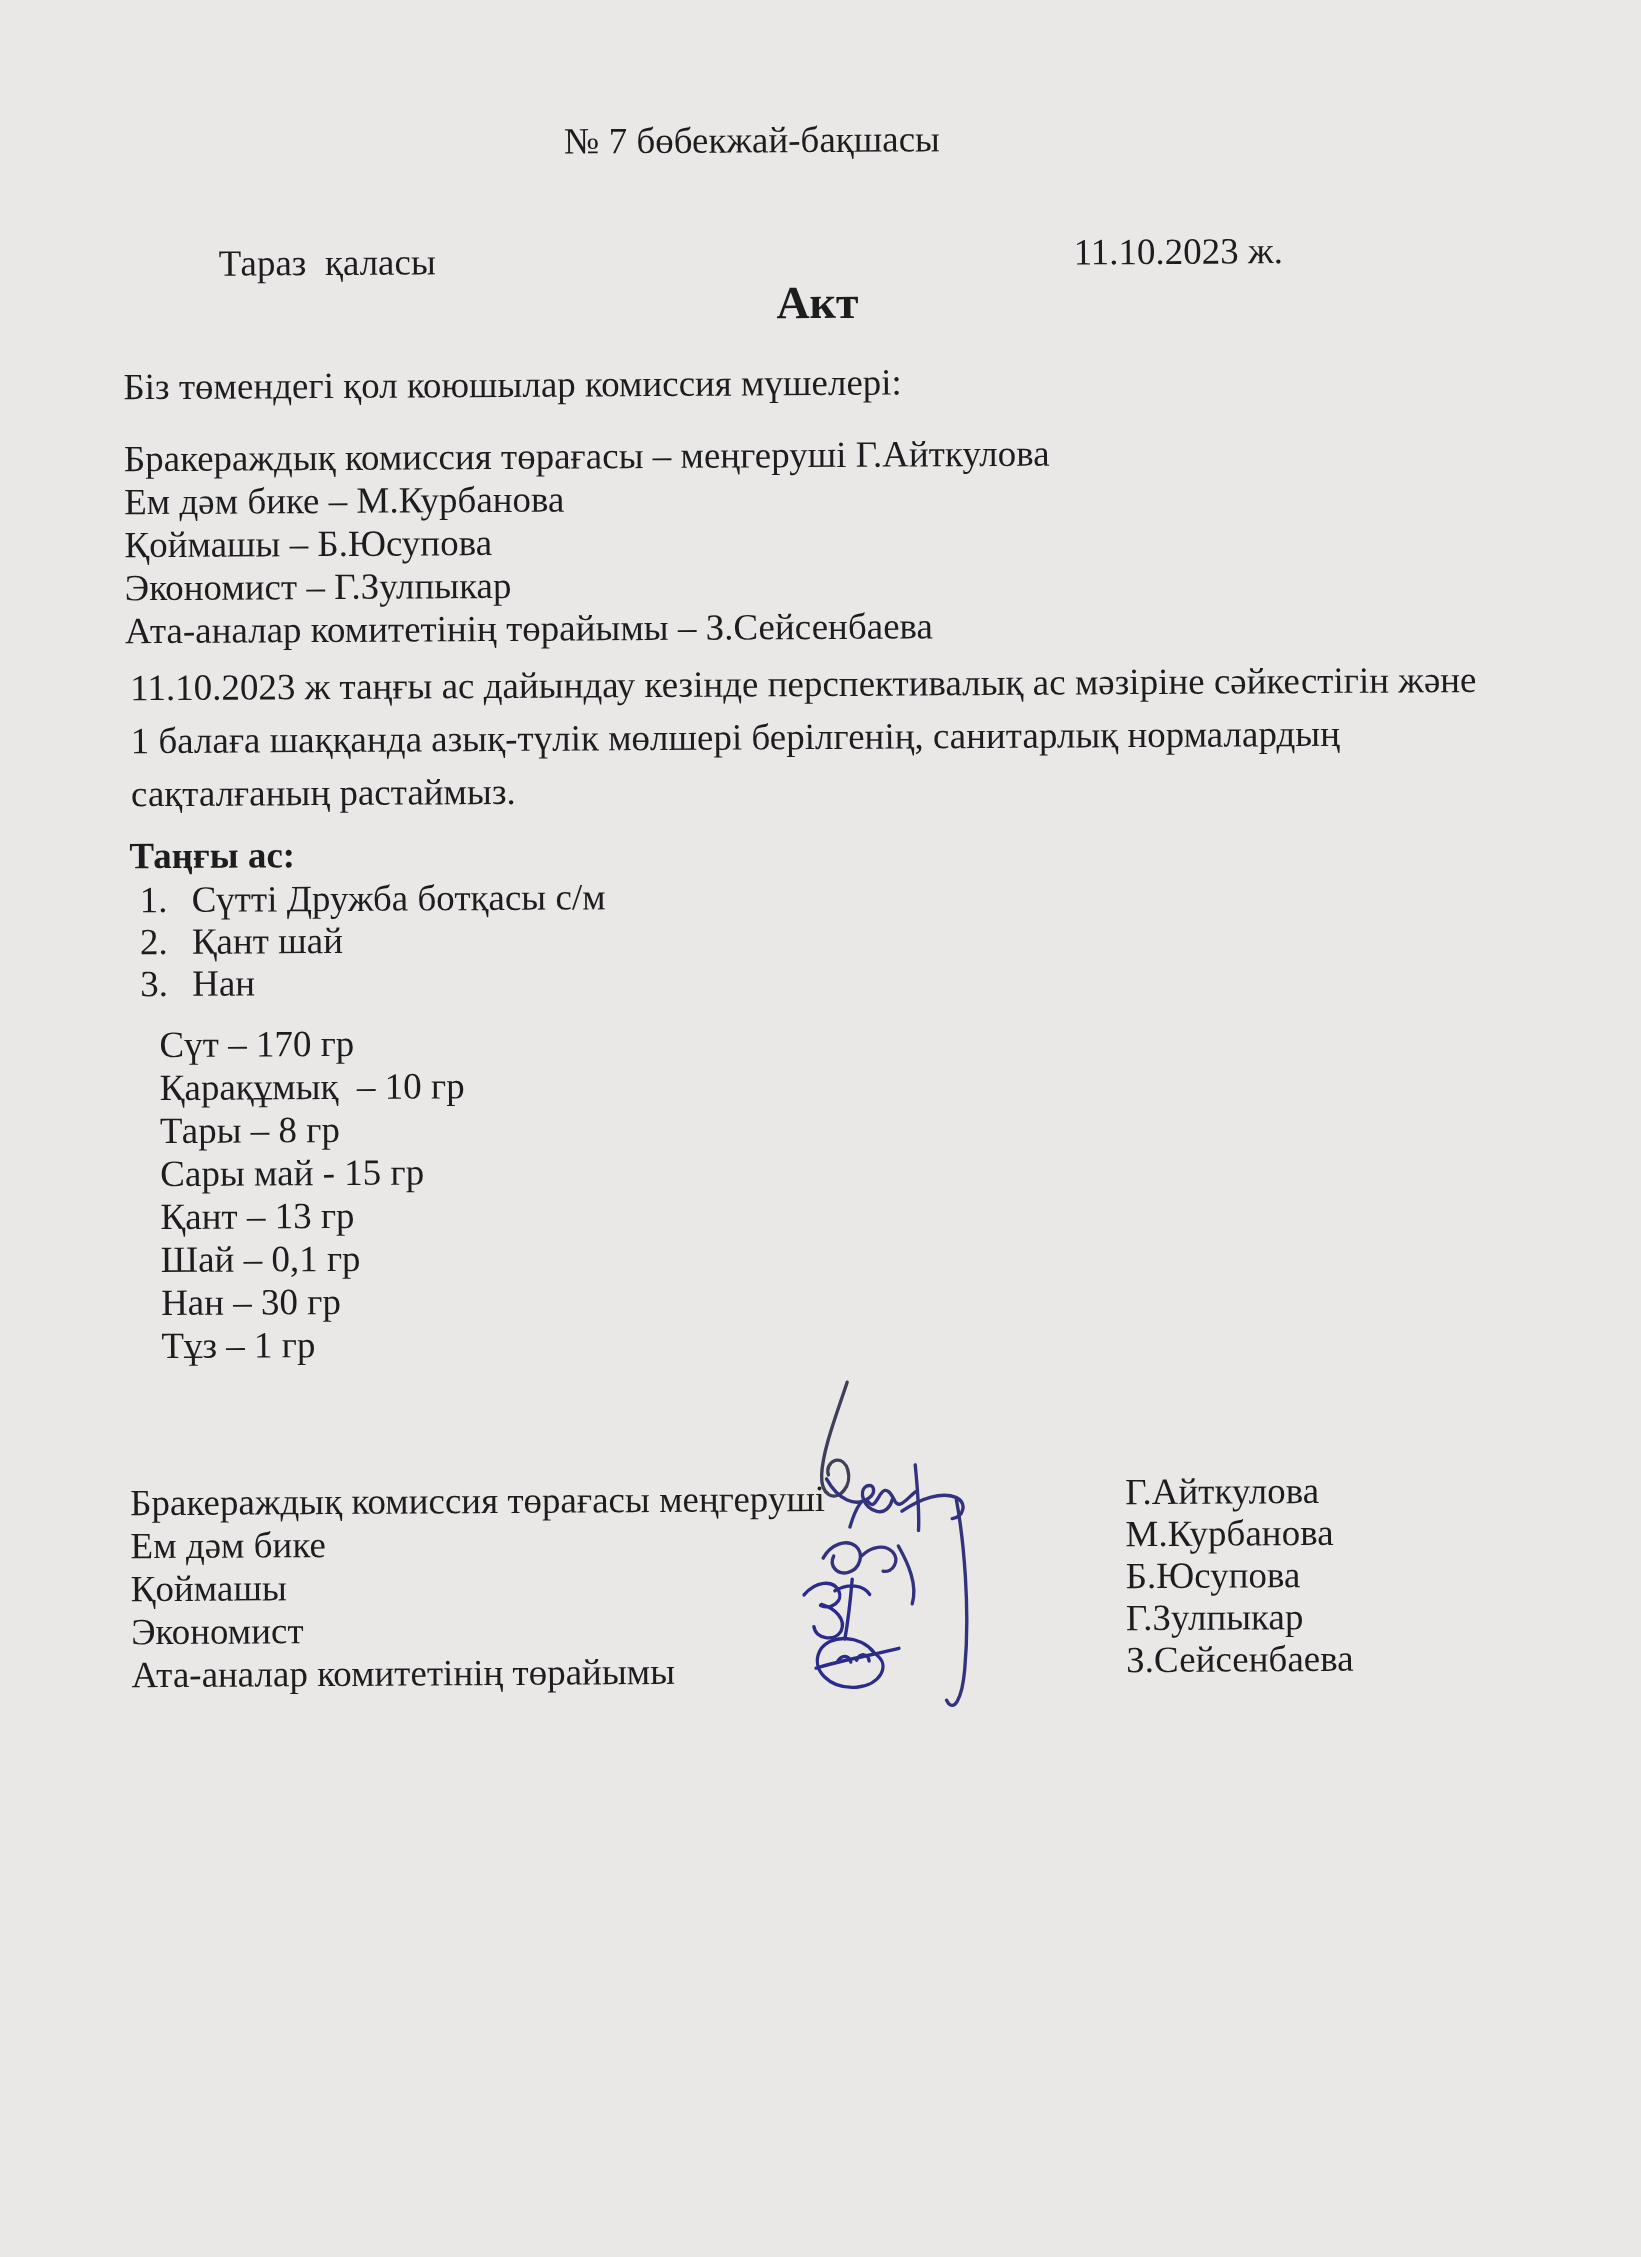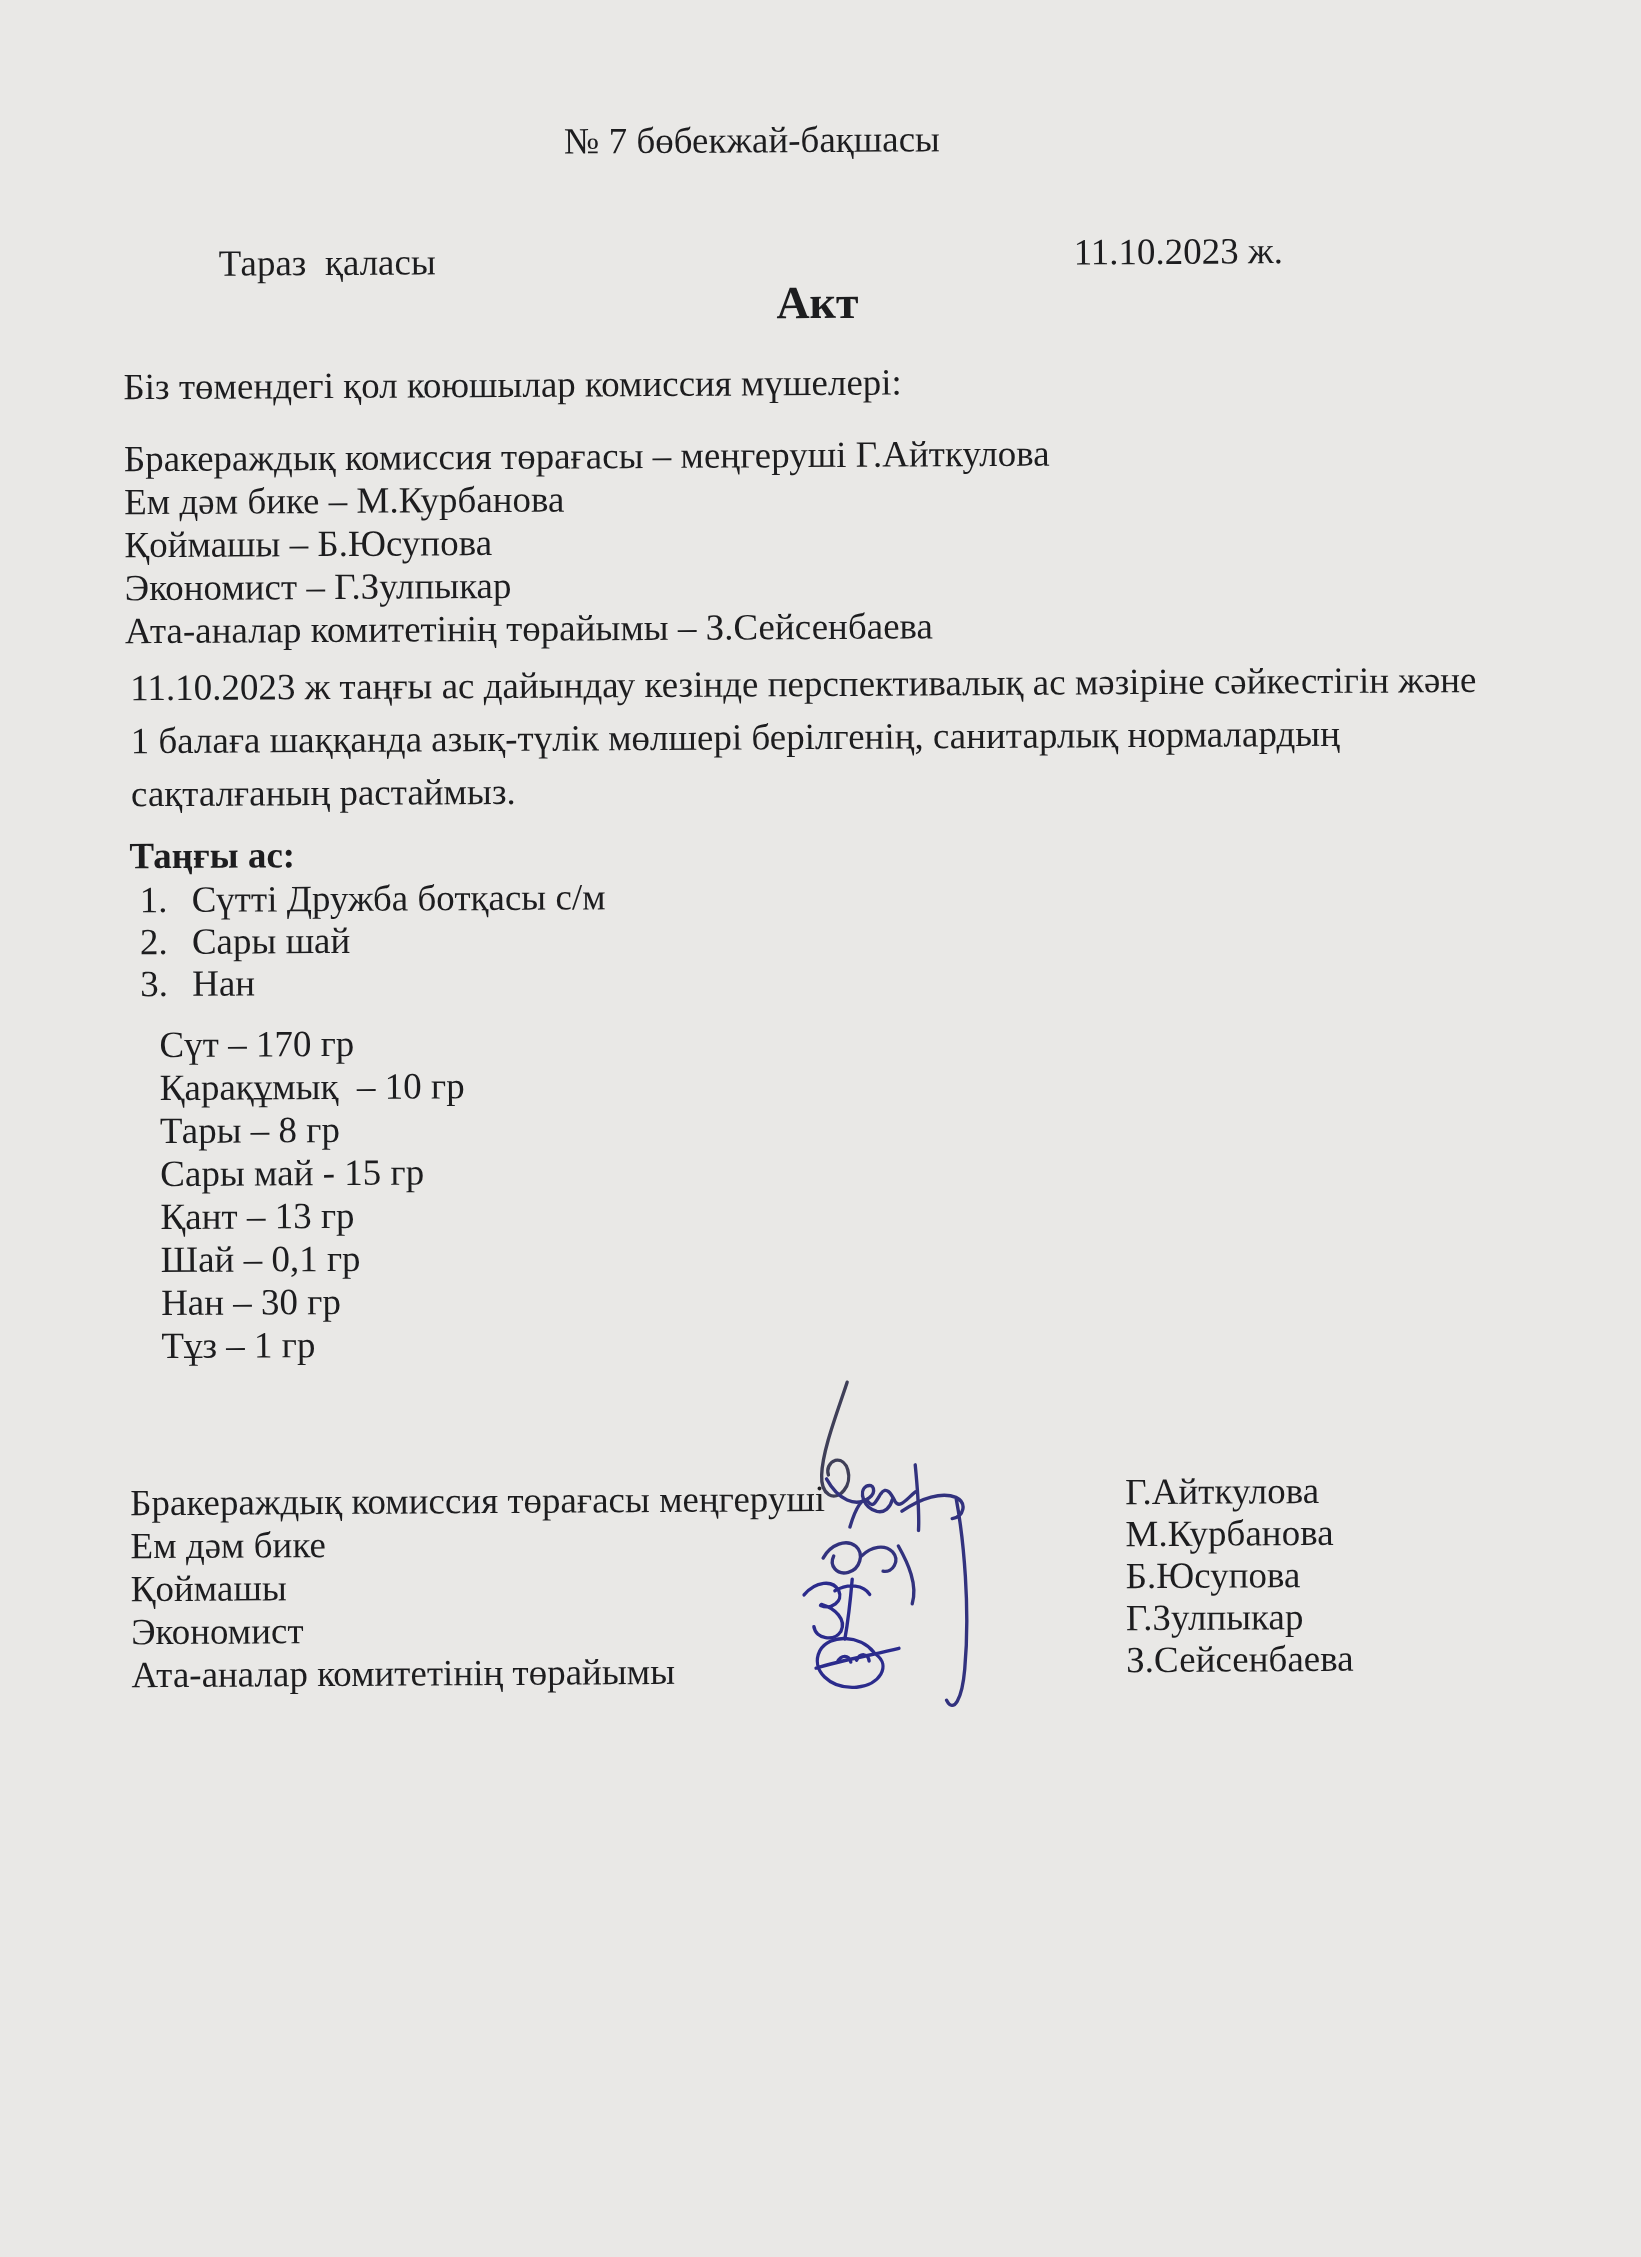--- a/index.html
+++ b/index.html
@@ -74,21 +74,21 @@
 
     <div class="t menu-title">Таңғы ас:</div>
 
     <div class="menu-items">
       <div class="menu-item">
         <span class="num">1.</span>
         <span>Сүтті Дружба ботқасы с/м</span>
       </div>
       <div class="menu-item">
         <span class="num">2.</span>
-        <span>Сары шай</span>
+        <span>Қант шай</span>
       </div>
       <div class="menu-item">
         <span class="num">3.</span>
         <span>Нан</span>
       </div>
     </div>
 
     <div class="ingredients">
       <div class="line">Сүт – 170 гр</div>
       <div class="line">Қарақұмық  – 10 гр</div>

